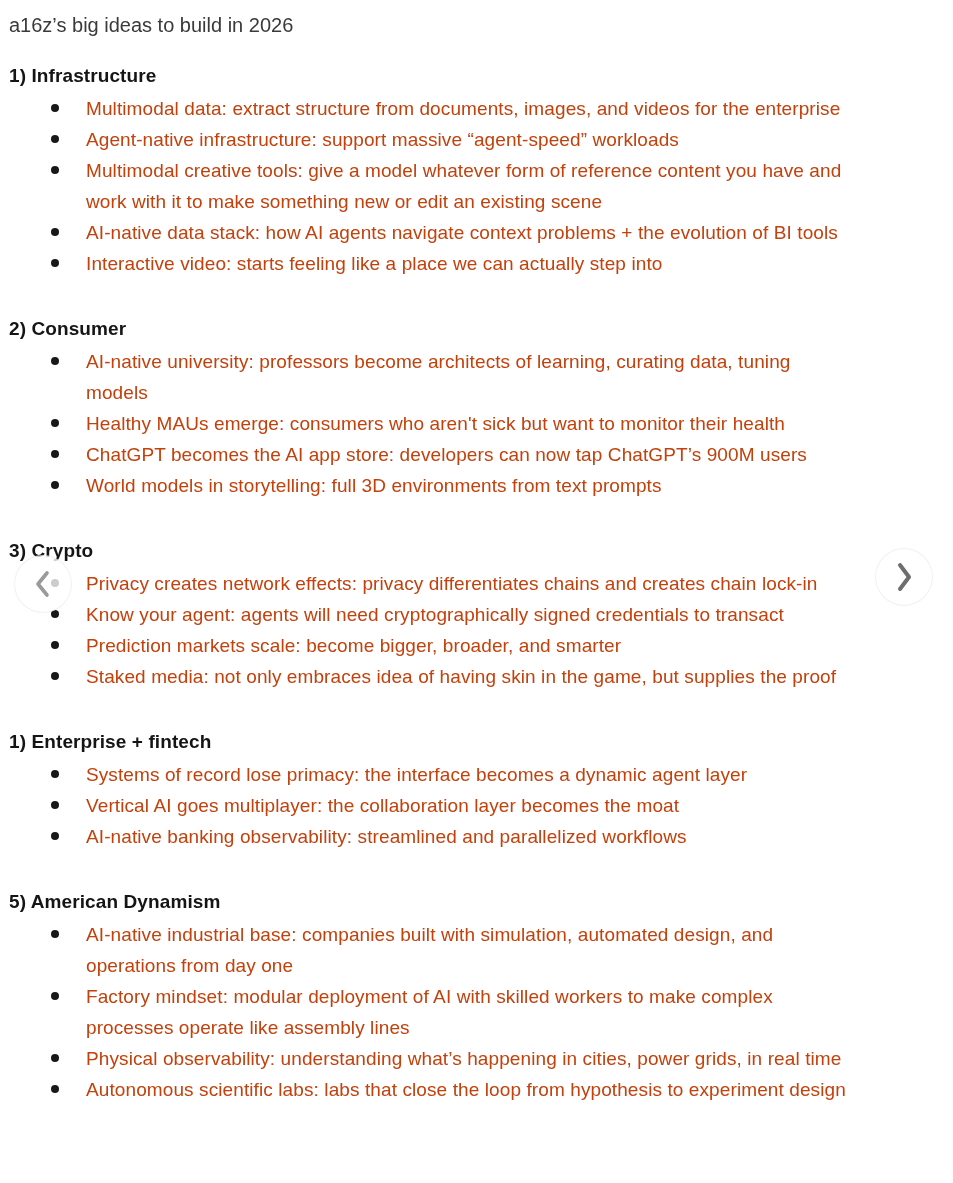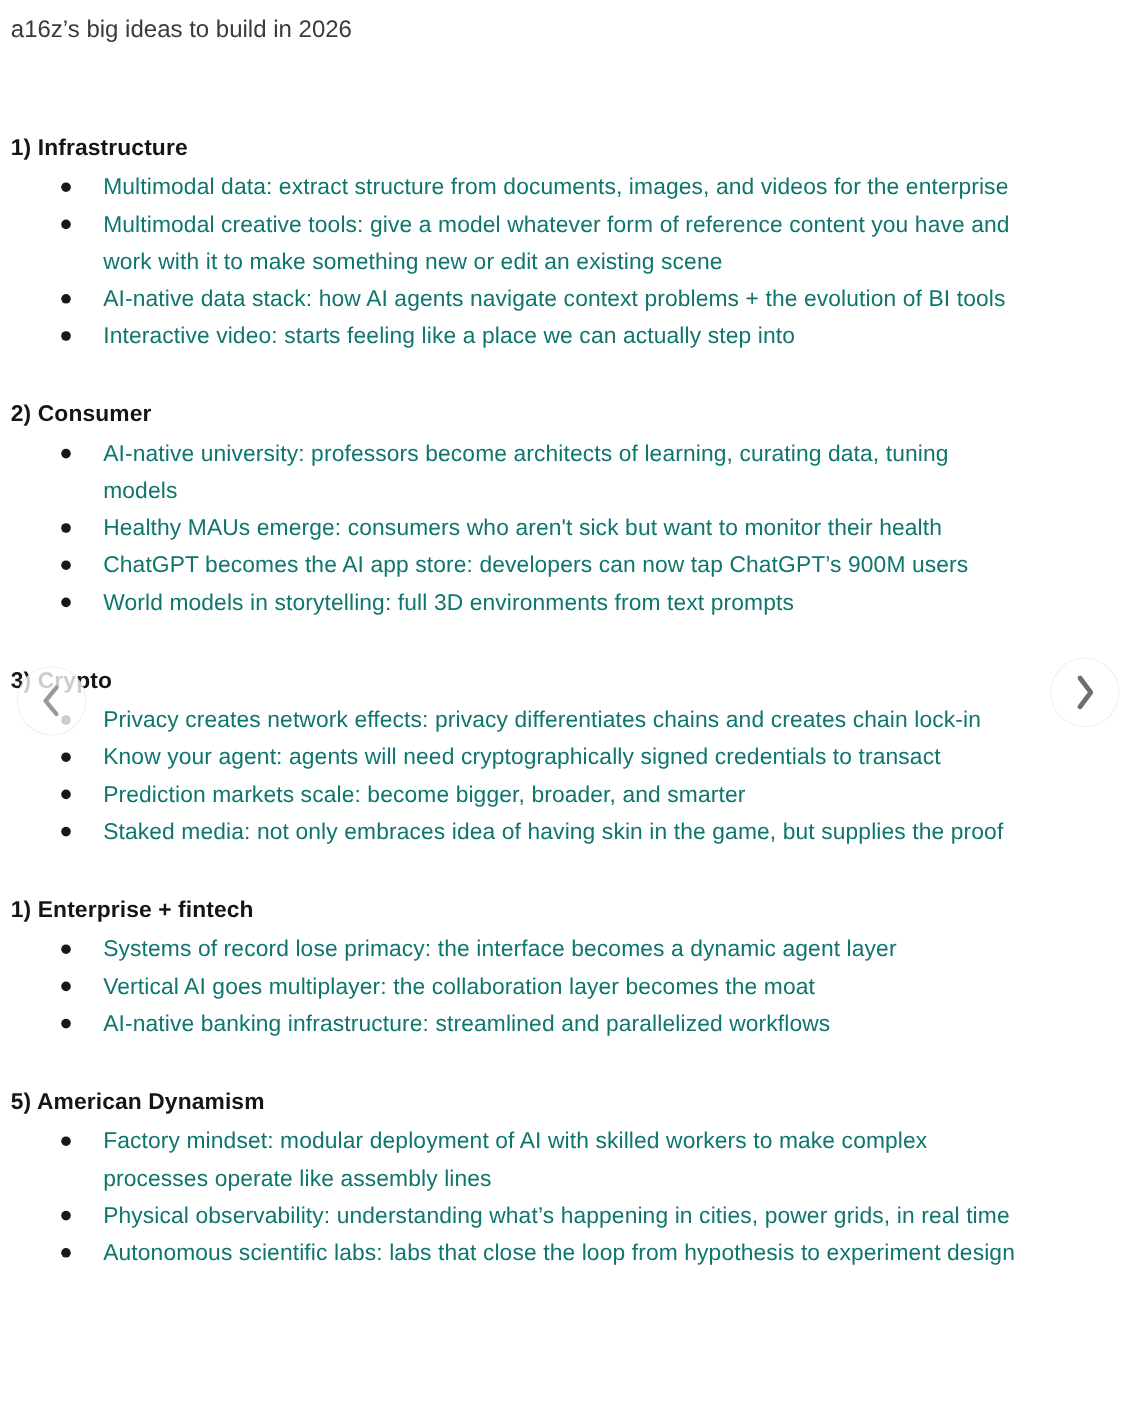--- a/index.html
+++ b/index.html
@@ -9,29 +9,29 @@
     font-family:"Liberation Sans","DejaVu Sans",sans-serif;
     color:#202020;
     -webkit-font-smoothing:antialiased;
   }
   .page { position:absolute; inset:0; padding:0 8px 0 9px; }
   .title {
     margin:0; padding-top:12px;
     font-size:20px; line-height:27px; font-weight:400; color:#3a3a3a;
   }
   .section { margin-top:34px; }
-  .section.first { margin-top:69px; }
+  .section.first { margin-top:21px; }
   .section h2 {
     margin:0; font-size:19px; line-height:31px; font-weight:700; color:#151515;
     letter-spacing:0.1px;
   }
   .section ul { margin:2px 0 0 0; padding:0; list-style:none; }
   .section li {
     position:relative; padding-left:77px; padding-right:2px;
-    font-size:19px; line-height:31px; color:#0f766e;
+    font-size:19px; line-height:31px; color:#c2410c;
     white-space:pre-line; letter-spacing:0.1px;
   }
   .section li::before {
     content:''; position:absolute; left:42px; top:11px;
     width:8px; height:8px; border-radius:50%; background:#181818;
   }
   .nav-btn {
     position:absolute; width:58px; height:58px; border-radius:50%;
     background:rgba(255,255,255,0.78);
     border:1.5px solid rgba(0,0,0,0.06);
@@ -47,20 +47,21 @@
 <body>
 
 <div class="page">
   <div class="title">a16z’s big ideas to build in 2026</div>
 
   <div id="sections">
       <div class="section first">
         <h2>1) Infrastructure</h2>
         <ul>
           <li>Multimodal data: extract structure from documents, images, and videos for the enterprise</li>
+          <li>Agent-native infrastructure: support massive “agent-speed” workloads</li>
           <li>Multimodal creative tools: give a model whatever form of reference content you have and
 work with it to make something new or edit an existing scene</li>
           <li>AI-native data stack: how AI agents navigate context problems + the evolution of BI tools</li>
           <li>Interactive video: starts feeling like a place we can actually step into</li>
         </ul>
       </div>
       <div class="section">
         <h2>2) Consumer</h2>
         <ul>
           <li>AI-native university: professors become architects of learning, curating data, tuning
@@ -77,26 +78,28 @@
           <li>Know your agent: agents will need cryptographically signed credentials to transact</li>
           <li>Prediction markets scale: become bigger, broader, and smarter</li>
           <li>Staked media: not only embraces idea of having skin in the game, but supplies the proof</li>
         </ul>
       </div>
       <div class="section">
         <h2>1) Enterprise + fintech</h2>
         <ul>
           <li>Systems of record lose primacy: the interface becomes a dynamic agent layer</li>
           <li>Vertical AI goes multiplayer: the collaboration layer becomes the moat</li>
-          <li>AI-native banking infrastructure: streamlined and parallelized workflows</li>
+          <li>AI-native banking observability: streamlined and parallelized workflows</li>
         </ul>
       </div>
       <div class="section">
         <h2>5) American Dynamism</h2>
         <ul>
+          <li>AI-native industrial base: companies built with simulation, automated design, and
+operations from day one</li>
           <li>Factory mindset: modular deployment of AI with skilled workers to make complex
 processes operate like assembly lines</li>
           <li>Physical observability: understanding what’s happening in cities, power grids, in real time</li>
           <li>Autonomous scientific labs: labs that close the loop from hypothesis to experiment design</li>
         </ul>
       </div>
     </div>
 </div>
 
 <button class="nav-btn nav-prev" aria-label="Previous slide">

